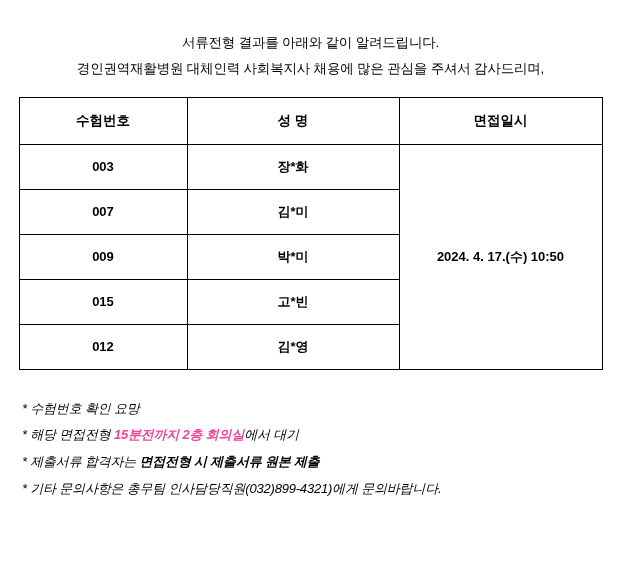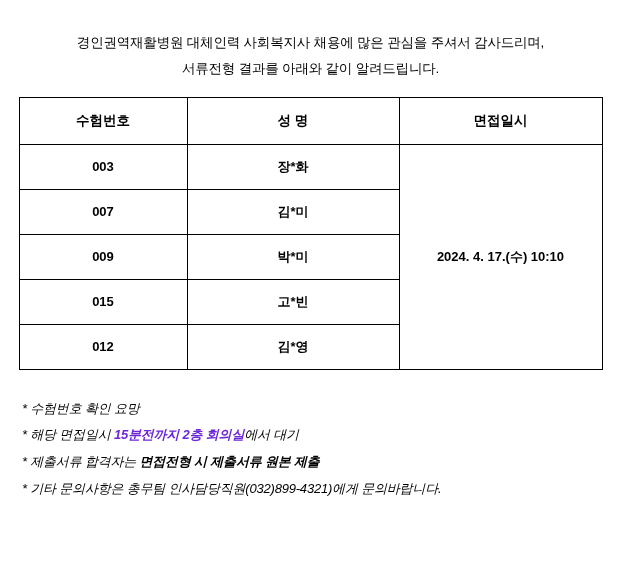--- a/index.html
+++ b/index.html
@@ -80,54 +80,54 @@
     font-style: italic;
   }
   .notes .note-line {
     white-space: nowrap;
   }
   .notes .bold {
     font-weight: bold;
     text-align: right;
   }
   .notes .red {
-    color: #6d28d9;
+    color: #ec4899;
     font-weight: bold;
   }
 </style>
 </head>
 <body>
 
 <div class="page">
 
 
   <div class="intro">
+    <div>서류전형 결과를 아래와 같이 알려드립니다.</div>
     <div>경인권역재활병원 대체인력 사회복지사 채용에 많은 관심을 주셔서 감사드리며,</div>
-    <div>서류전형 결과를 아래와 같이 알려드립니다.</div>
   </div>
 
 
   <table class="result-table">
     <colgroup>
       <col class="col-num">
       <col class="col-name">
       <col class="col-date">
     </colgroup>
     <thead>
       <tr>
         <th>수험번호</th>
         <th>성 명</th>
         <th>면접일시</th>
       </tr>
     </thead>
     <tbody>
       <tr>
         <td>003</td>
         <td>장*화</td>
-        <td class="interview-cell" rowspan="5">2024. 4. 17.(수) 10:10</td>
+        <td class="interview-cell" rowspan="5">2024. 4. 17.(수) 10:50</td>
       </tr>
       <tr>
         <td>007</td>
         <td>김*미</td>
       </tr>
       <tr>
         <td>009</td>
         <td>박*미</td>
       </tr>
       <tr>
@@ -139,21 +139,21 @@
         <td>김*영</td>
       </tr>
     </tbody>
   </table>
 
   <div class="notes">
     <div class="note-line">
       <span>* 수험번호 확인 요망</span>
     </div>
     <div class="note-line">
-      <span>* 해당 면접일시 </span><span class="red">15분전까지 2층 회의실</span><span>에서 대기</span>
+      <span>* 해당 면접전형 </span><span class="red">15분전까지 2층 회의실</span><span>에서 대기</span>
     </div>
     <div class="note-line">
       <span>* 제출서류 합격자는 </span><span class="bold">면접전형 시 제출서류 원본 제출</span>
     </div>
     <div class="note-line">
       <span>* 기타 문의사항은 총무팀 인사담당직원(032)899-4321)에게 문의바랍니다.</span>
     </div>
   </div>
 
 </div>

